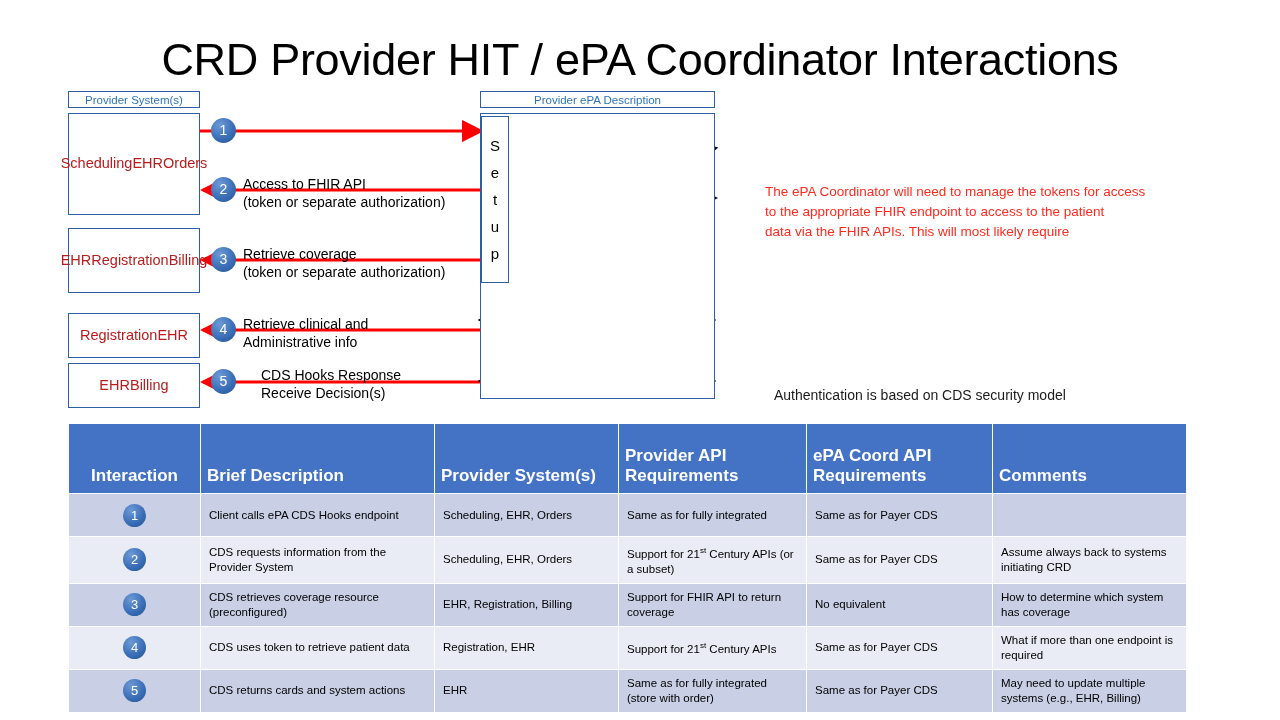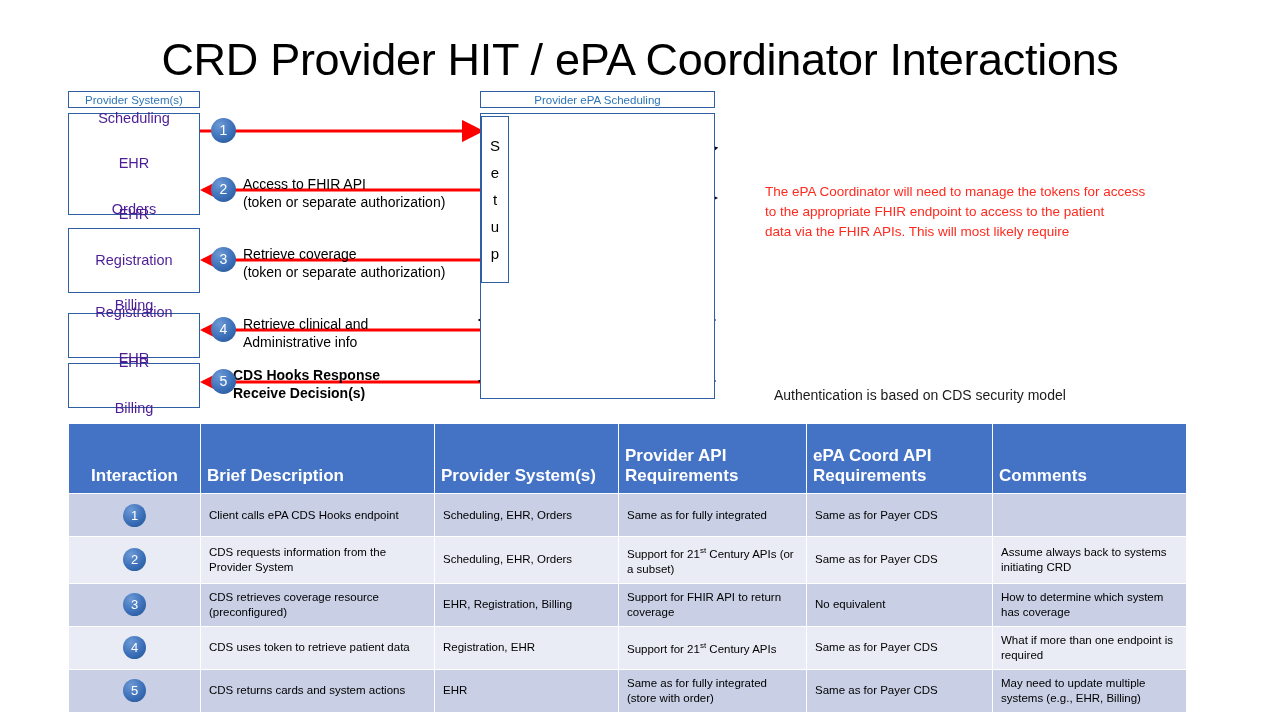--- a/index.html
+++ b/index.html
@@ -49,27 +49,26 @@
     height: 17px;
     box-sizing: border-box;
   }
 
   .sys-box {
     position: absolute;
     border: 1px solid #2e5fa3;
     background: #ffffff;
     box-sizing: border-box;
     display: flex;
-    flex-direction: column;
+    flex-direction: row;
     align-items: center;
     justify-content: center;
-    color: #4c1d95;
+    color: #b91c1c;
     font-size: 14.5px;
     line-height: 19.5px;
-    gap: 26px;
   }
 
   .coord-box {
     position: absolute;
     border: 1px solid #2e5fa3;
     background: #ffffff;
     box-sizing: border-box;
   }
 
   .setup-box {
@@ -213,21 +212,21 @@
 
     <line x1="481" y1="382" x2="203" y2="382" stroke="#ff0000" stroke-width="3.2" marker-end="url(#redArrow)"></line>
 
     <line x1="512" y1="196" x2="716" y2="148" stroke="#000000" stroke-width="2.4" marker-end="url(#blkArrow)" marker-start="url(#hollowArrow)"></line>
     <line x1="512" y1="198" x2="716" y2="198" stroke="#000000" stroke-width="2.2" marker-end="url(#blkArrow)" marker-start="url(#hollowArrow)"></line>
     <line x1="480" y1="320" x2="714" y2="320" stroke="#000000" stroke-width="2.4" marker-end="url(#blkArrow)" marker-start="url(#blkArrowStart)"></line>
     <line x1="480" y1="381" x2="714" y2="381" stroke="#000000" stroke-width="2.4" marker-end="url(#blkArrow)" marker-start="url(#blkArrowStart)"></line>
   </svg>
 
   <div class="lane-label" style="left:68px; top:91px; width:132px;">Provider System(s)</div>
-  <div class="lane-label" style="left:480px; top:91px; width:235px;">Provider ePA Scheduling</div>
+  <div class="lane-label" style="left:480px; top:91px; width:235px;">Provider ePA Description</div>
 
   <div class="sys-box" style="left:68px; top:113px; width:132px; height:102px;">
     <div>Scheduling</div>
     <div>EHR</div>
     <div>Orders</div>
   </div>
   <div class="sys-box" style="left:68px; top:228px; width:132px; height:65px;">
     <div>EHR</div>
     <div>Registration</div>
     <div>Billing</div>
@@ -262,21 +261,21 @@
     <div>(token  or separate authorization)</div>
   </div>
   <div class="arrow-label" style="left:243px; top:245px;">
     <div>Retrieve coverage</div>
     <div>(token  or separate authorization)</div>
   </div>
   <div class="arrow-label" style="left:243px; top:315px;">
     <div>Retrieve clinical and</div>
     <div>Administrative info</div>
   </div>
-  <div class="arrow-label" style="left:233px; top:366px;font-weight:bold;">
+  <div class="arrow-label" style="left:261px; top:366px;">
     <div>CDS Hooks  Response</div>
     <div>Receive Decision(s)</div>
   </div>
 
   <div class="note-red" style="left:765px; top:182px; width:430px;">
     <div>The ePA Coordinator will need to manage the tokens  for access</div>
     <div>to  the appropriate  FHIR endpoint  to access to the patient</div>
     <div>data via the  FHIR APIs.  This will most likely require</div>
   </div>
 

